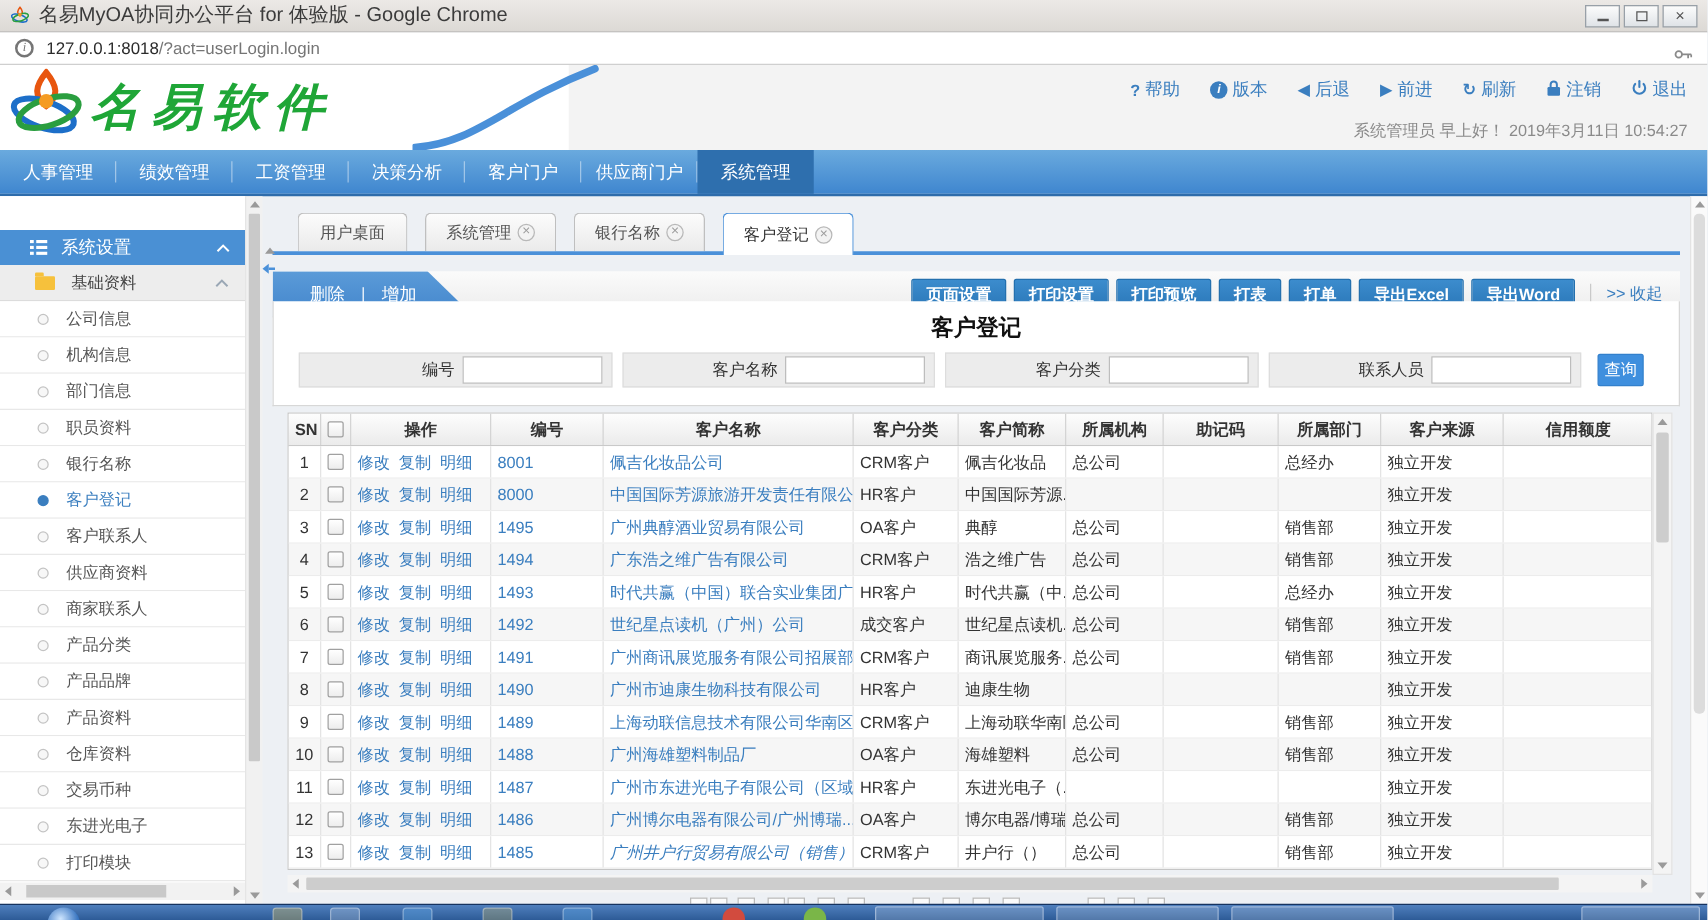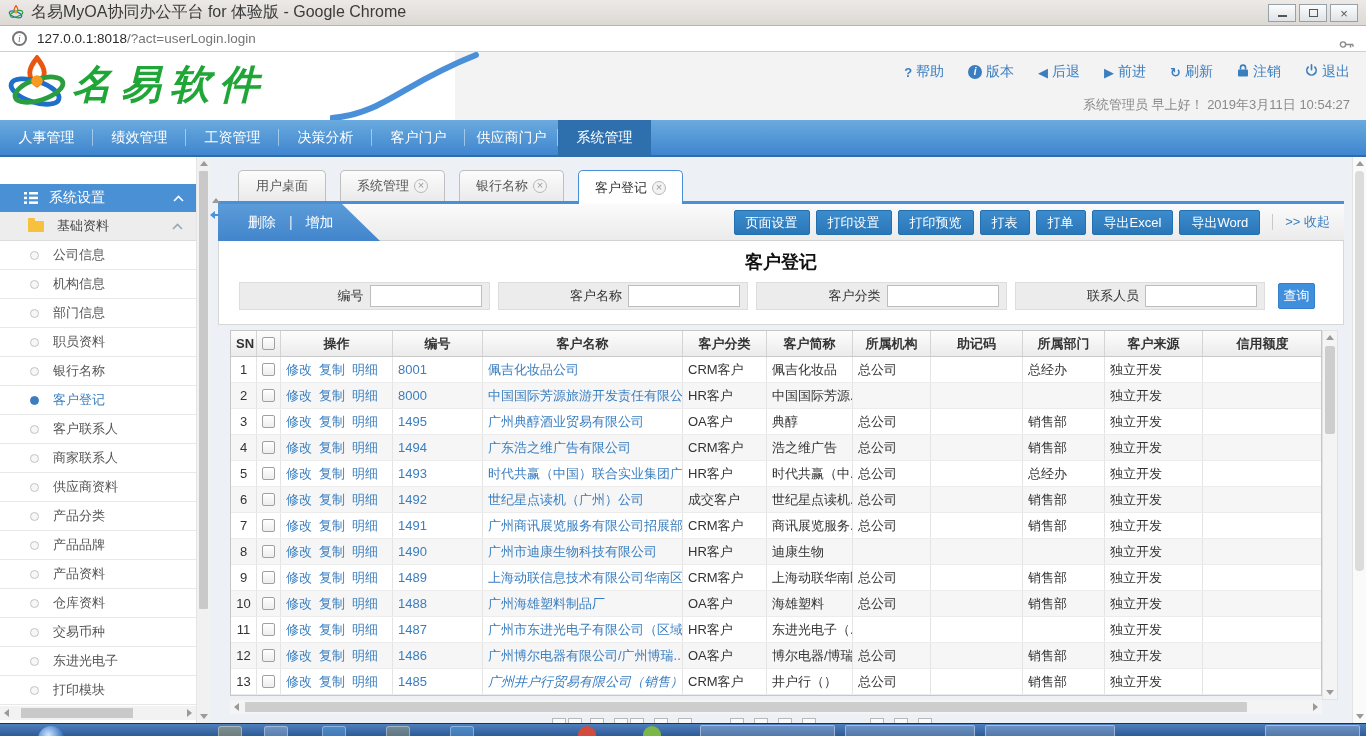--- a/index.html
+++ b/index.html
@@ -80,28 +80,28 @@
   .tabs-row { position:relative; height:47px; padding:30px 0 0 20px; display:flex; align-items:flex-end; }
   .tabs-underline { position:absolute; left:0; right:0; bottom:0; height:3px; background:#4a90d9; }
   .tab { height:31px; padding:0 16px; min-width:88px; background:linear-gradient(#fcfcfc,#eaeaea);
     border:1px solid #bfbfbf; border-bottom:none; border-radius:5px 5px 0 0; font-size:13px; color:#555;
     margin-right:14px; display:flex; align-items:center; justify-content:center; gap:5px; margin-bottom:3px;
     cursor:pointer; position:relative; z-index:1; }
   .tab.active { background:#fff; border-color:#4a90d9; color:#333; height:34px; margin-bottom:0; z-index:2; }
   .tab-close { width:14px; height:14px; border:1px solid #b8b8b8; border-radius:50%; color:#9c9c9c; font-size:11px;
     line-height:11px; text-align:center; background:#f3f3f3; flex:0 0 auto; }
   .tab-close::before { content:"×"; }
-  .toolbar { position:absolute; left:0; top:47px; width:1126px; height:37px; background:linear-gradient(#fbfbfb,#ebebeb); border-bottom:1px solid #d2d2d2; }
+  .toolbar { position:absolute; left:0; top:60px; width:1126px; height:37px; background:linear-gradient(#fbfbfb,#ebebeb); border-bottom:1px solid #d2d2d2; }
   .toolbar-left { position:absolute; left:0; top:0; height:37px; width:162px; background:linear-gradient(#5b9bd8,#4285cc);
     clip-path:polygon(0 0,124px 0,162px 100%,0 100%); color:#fff; font-size:14px; line-height:37px; padding-left:30px; }
   .tl-action { cursor:pointer; }
   .tl-sep { margin:0 9px; color:rgba(255,255,255,.85); }
   .toolbar-right { position:absolute; right:14px; top:0; height:36px; display:flex; align-items:center; gap:6px; }
   .tb-btn { height:25px; padding:0 11px; background:linear-gradient(#3c8ccd,#2a77b8); border:1px solid #2470ae;
-    border-radius:2px; color:#fff; font-size:13px; line-height:23px; cursor:pointer; white-space:nowrap; }
+    border-radius:2px; color:#fff; font-size:13px; line-height:23px; cursor:pointer; white-space:nowrap;font-weight:bold; }
   .tb-sep { width:1px; height:16px; background:#c9c9c9; margin:0 6px; }
   .collapse-link { color:#3a7ebf; font-size:13px; cursor:pointer; white-space:nowrap; }
   .search-panel { position:absolute; left:0; top:84px; width:1126px; height:84px; background:#fff; border:1px solid #d7d7d7; border-top:none; }
   .search-title { text-align:center; font-size:18px; font-weight:bold; color:#111; margin-top:9px; }
   .search-row { position:absolute; left:20px; top:41px; width:1026px; height:28px; display:flex; gap:8px; }
   .sgroup { flex:1; background:#ececec; border:1px solid #ddd; display:flex; align-items:center; }
   .sgroup label { flex:1; text-align:right; font-size:13px; color:#333; padding-right:6px; white-space:nowrap; }
   .sgroup input { width:112px; height:22px; border:1px solid #bdbdbd; margin-right:7px; font-size:13px; padding:0 4px; background:#fff; }
   .search-btn { position:absolute; right:28px; top:42px; width:37px; height:26px; background:#3f8fde; border:1px solid #3380cc;
     color:#fff; font-size:13px; border-radius:2px; cursor:pointer; }
@@ -288,25 +288,25 @@
         <div class="side-item active">
           <span class="radio"></span>
           <span>客户登记</span>
         </div>
         <div class="side-item">
           <span class="radio"></span>
           <span>客户联系人</span>
         </div>
         <div class="side-item">
           <span class="radio"></span>
+          <span>供应商资料</span>
+        </div>
+        <div class="side-item">
+          <span class="radio"></span>
           <span>商家联系人</span>
-        </div>
-        <div class="side-item">
-          <span class="radio"></span>
-          <span>供应商资料</span>
         </div>
         <div class="side-item">
           <span class="radio"></span>
           <span>产品分类</span>
         </div>
         <div class="side-item">
           <span class="radio"></span>
           <span>产品品牌</span>
         </div>
         <div class="side-item">

